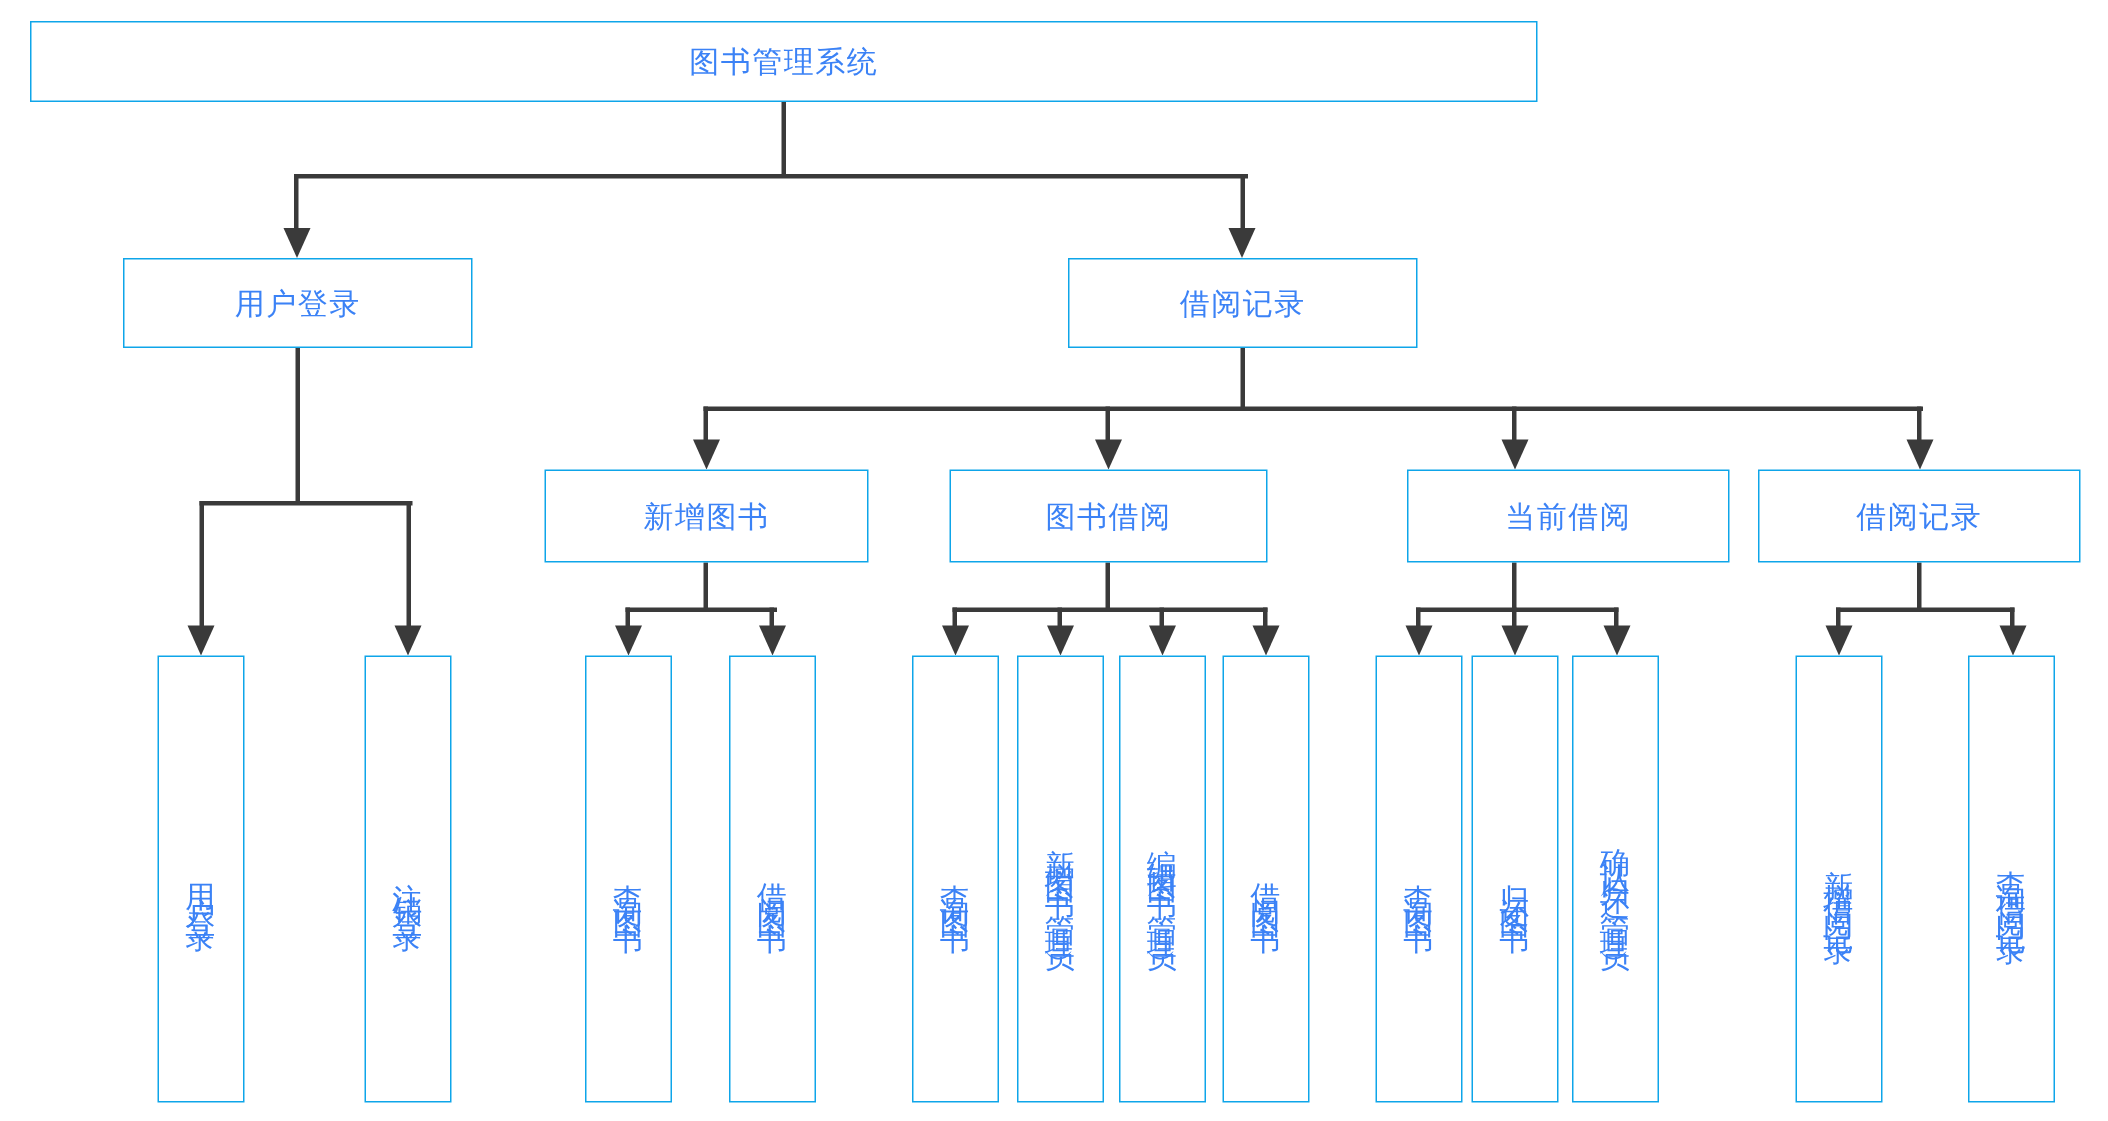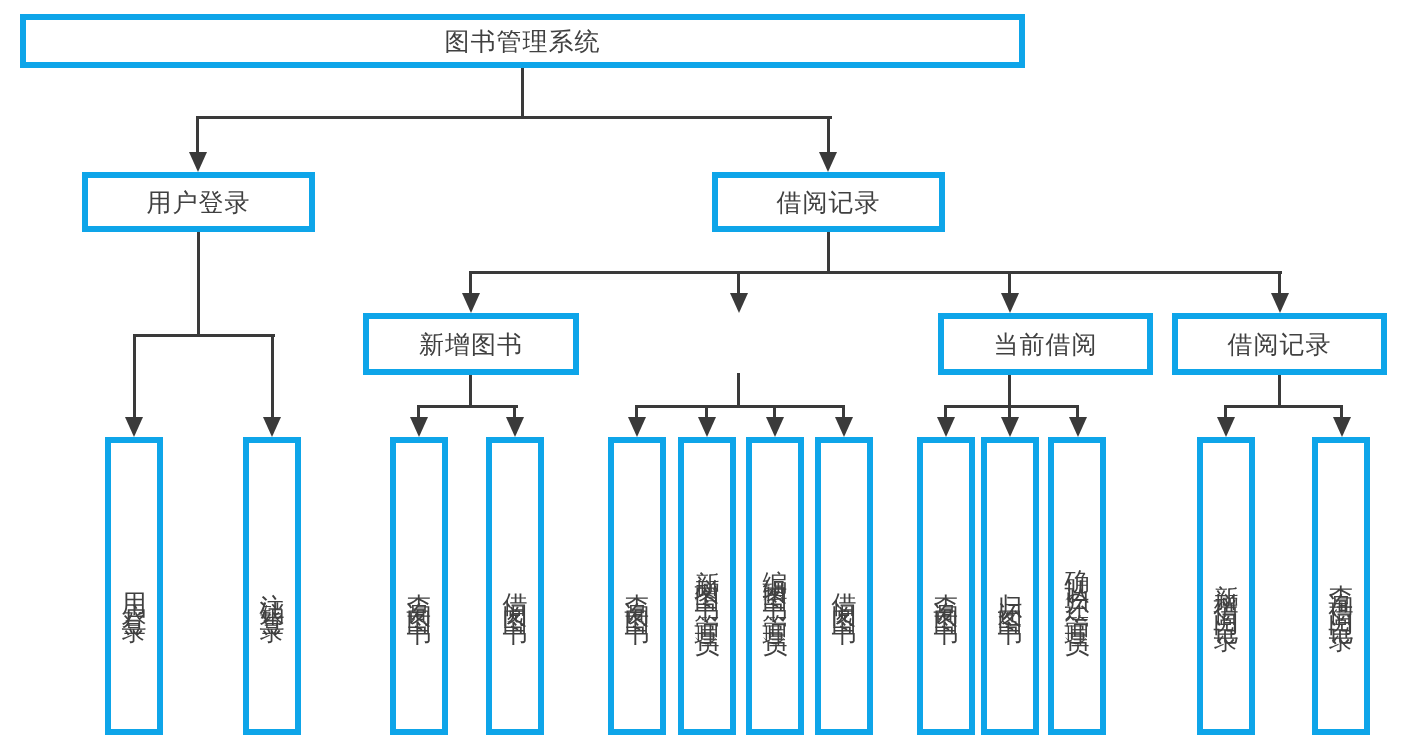--- a/index.html
+++ b/index.html
@@ -7,27 +7,27 @@
   #stage {
     position: relative;
     width: 1405px;
     height: 747px;
     background: #ffffff;
     overflow: hidden;
   }
   .box {
     position: absolute;
     box-sizing: border-box;
-    border: 6px solid #0ea5e9;
+    border: 1px solid #0ea5e9;
     background: #ffffff;
     display: flex;
     align-items: center;
     justify-content: center;
-    font-size: 25px;
-    color: #404040;
+    font-size: 20px;
+    color: #3b82f6;
     letter-spacing: 1px;
     z-index: 2;
   }
   .vbox .vtext {
     writing-mode: vertical-rl;
     text-orientation: mixed;
     letter-spacing: 9px;
     line-height: 1;
     padding-top: 9px; 
   }
@@ -85,20 +85,21 @@
   <div class="vline" style="left:469px;top:271px;height:24px"></div>
   <div class="vline" style="left:737px;top:271px;height:24px"></div>
   <div class="vline" style="left:1008px;top:271px;height:24px"></div>
   <div class="vline" style="left:1278px;top:271px;height:24px"></div>
   <div class="arrow" style="left:462px;top:293px"></div>
   <div class="arrow" style="left:730px;top:293px"></div>
   <div class="arrow" style="left:1001px;top:293px"></div>
   <div class="arrow" style="left:1271px;top:293px"></div>
 
   <div class="box" style="left:363px;top:313px;width:216px;height:62px">新增图书</div>
+  <div class="box" style="left:633px;top:313px;width:212px;height:62px">图书借阅</div>
   <div class="box" style="left:938px;top:313px;width:215px;height:62px">当前借阅</div>
   <div class="box" style="left:1172px;top:313px;width:215px;height:62px">借阅记录</div>
 
   <div class="vline" style="left:469px;top:373px;height:35px"></div>
   <div class="hline" style="left:417px;top:405px;width:101px"></div>
   <div class="vline" style="left:417px;top:405px;height:14px"></div>
   <div class="vline" style="left:513px;top:405px;height:14px"></div>
   <div class="arrow" style="left:410px;top:417px"></div>
   <div class="arrow" style="left:506px;top:417px"></div>
 

